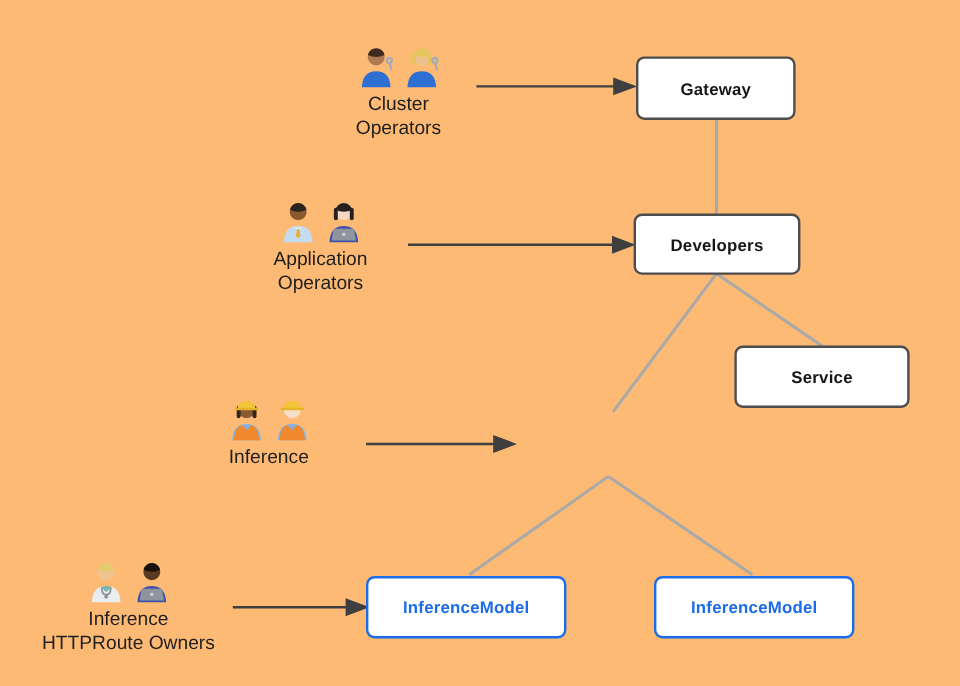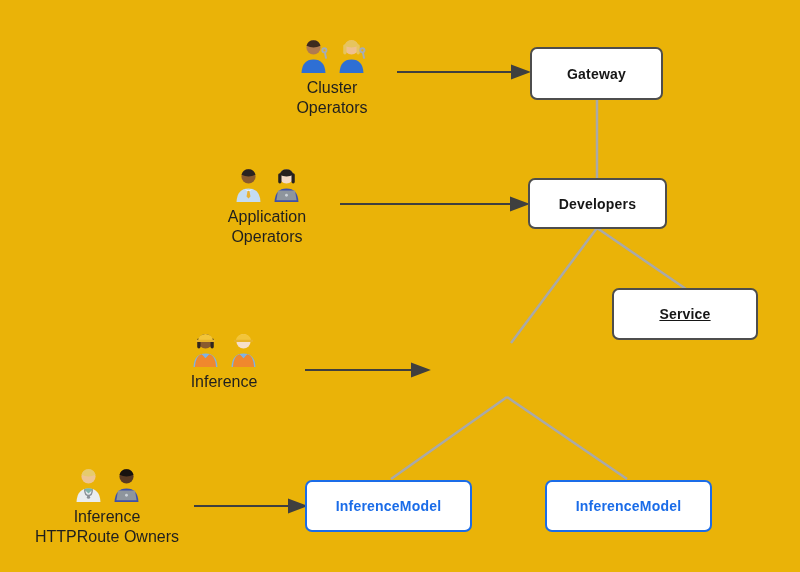--- a/index.html
+++ b/index.html
@@ -1,32 +1,32 @@
 <!DOCTYPE html>
 <html><head>
 <meta charset="utf-8">
 <style>
   html,body { margin:0; padding:0; background:#ffffff; }
   .canvas {
-    position:relative; width:800px; height:572px; background:#eab308;
+    position:relative; width:800px; height:572px; background:#fdba74;
     font-family:"Liberation Sans", sans-serif; overflow:hidden;
   }
   svg.edges { position:absolute; left:0; top:0; pointer-events:none; }
 
   .rbox {
     position:absolute; box-sizing:border-box; background:#ffffff;
     border:2px solid #4d4d4d; border-radius:7px;
     display:flex; align-items:center; justify-content:center;
     font-weight:bold; font-size:14px; color:#161616; letter-spacing:0.2px;
   }
   .rbox.inference { border-color:#1a6ce8; color:#1a6ce8; }
 
   #box-gateway            { left:530px; top:47px;  width:133px; height:53px; }
   #box-httproute          { left:528px; top:178px; width:139px; height:51px; }
-  #box-service            { left:612px; top:288px; width:146px; height:52px;text-decoration:underline; }
+  #box-service            { left:612px; top:288px; width:146px; height:52px; }
   #box-inference-pool     { left:428px; top:344px; width:157px; height:52px; }
   #box-inference-model-l  { left:305px; top:480px; width:167px; height:52px; }
   #box-inference-model-r  { left:545px; top:480px; width:167px; height:52px; }
 
   .persona { position:absolute; width:160px; display:flex; flex-direction:column; align-items:center; }
   .persona .icons { display:flex; gap:5px; align-items:flex-end; }
   .persona svg.picon { width:33px; height:37px; display:block; }
   .plabel { margin-top:5px; font-size:16px; color:#1f1f1f; text-align:center; line-height:1.22; }
   .plabel span { display:block; white-space:nowrap; }
 

